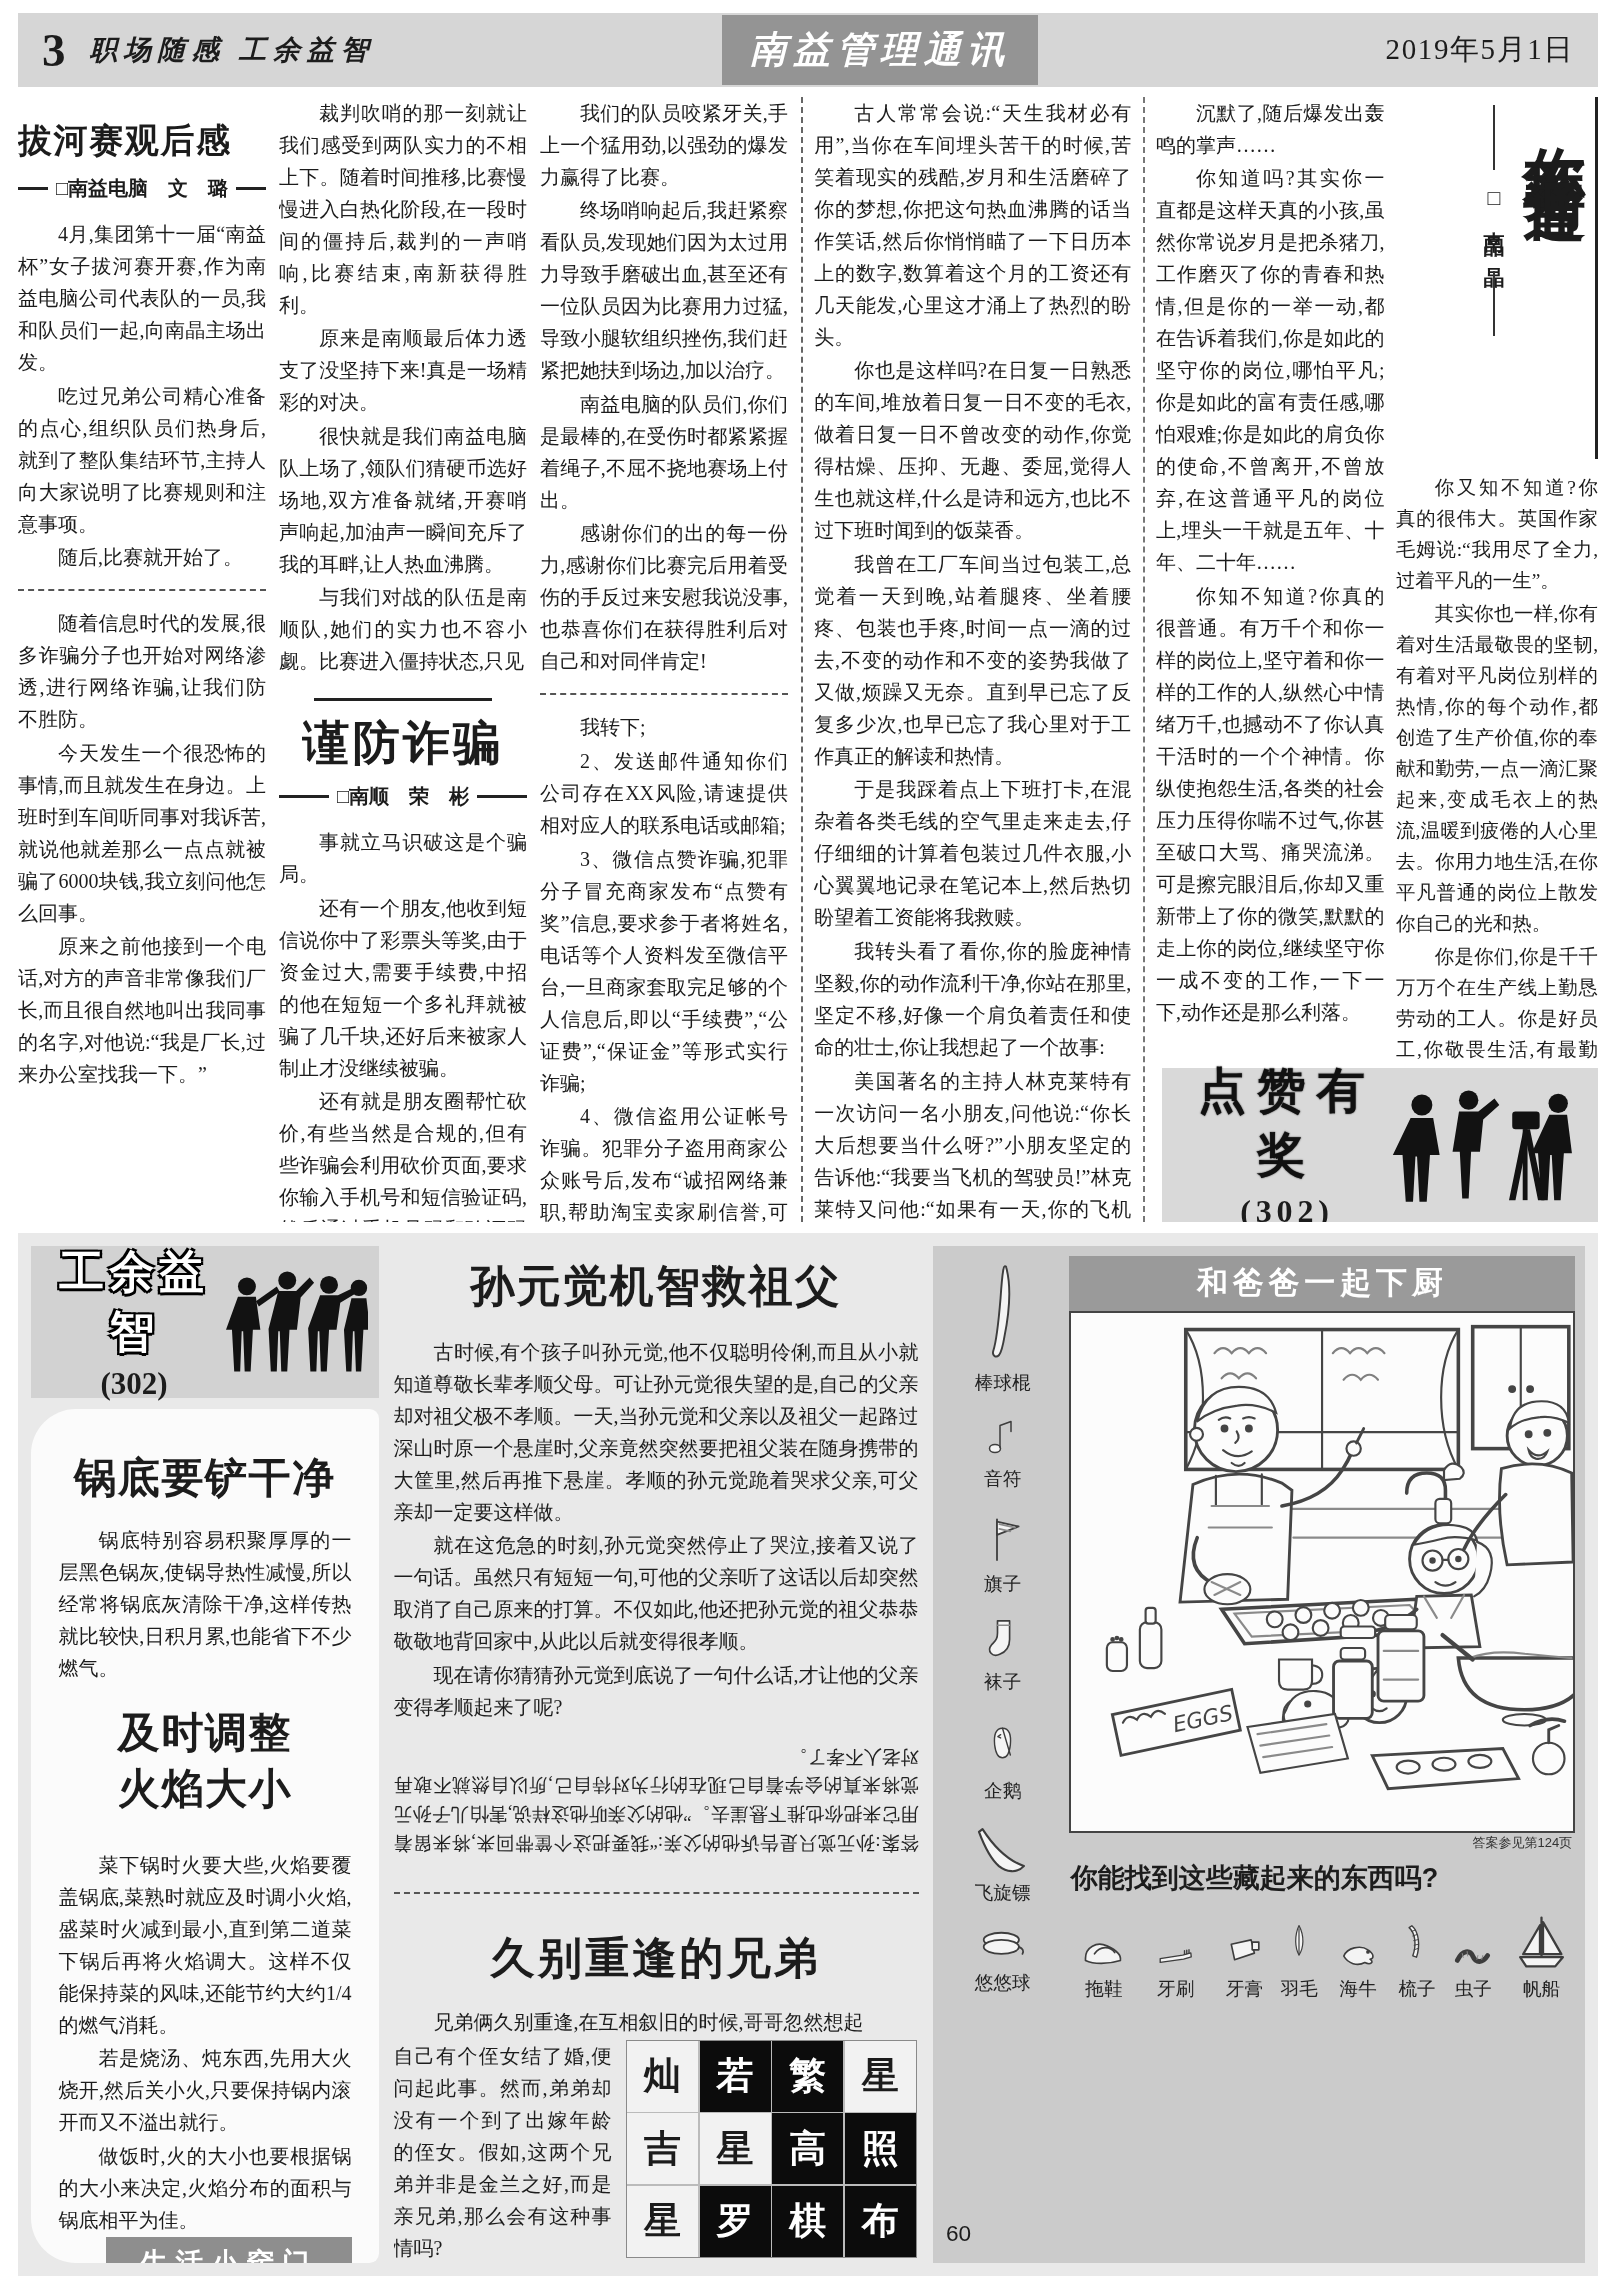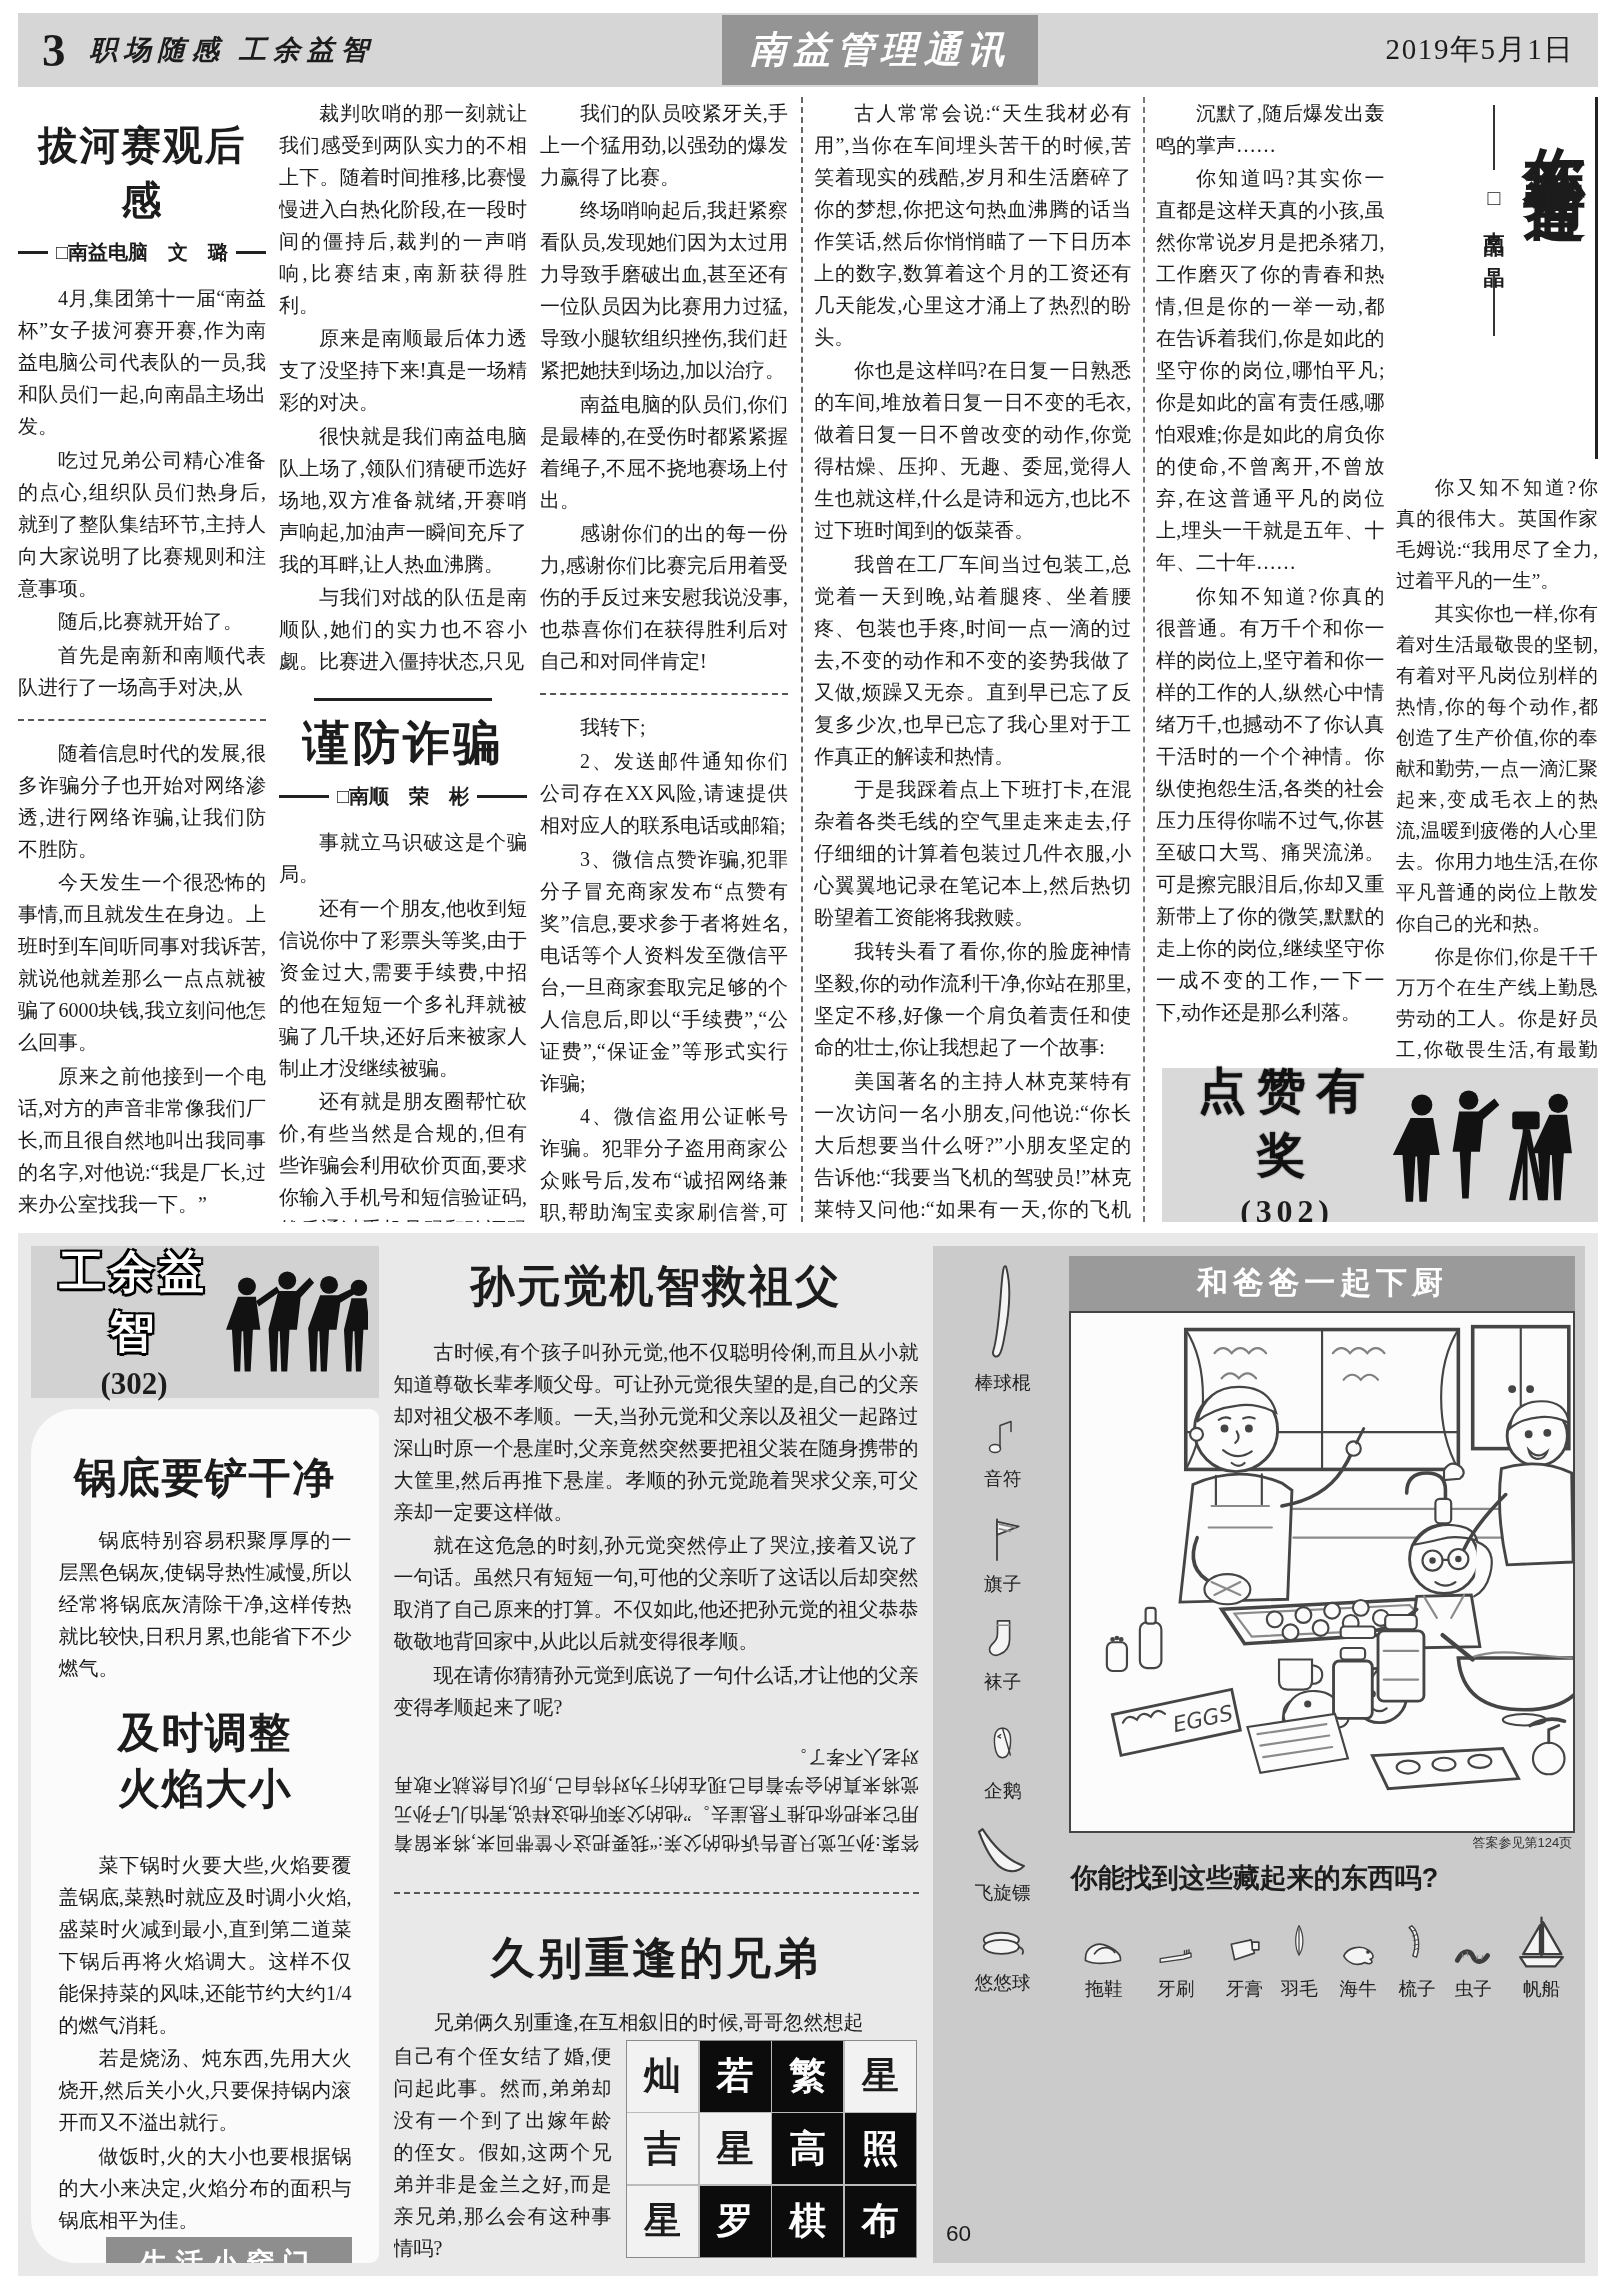--- a/index.html
+++ b/index.html
@@ -10,21 +10,21 @@
   .hdr-left{display:flex;align-items:center;gap:24px;}
   .page-num{font-size:47px;font-weight:bold;}
   .hdr-tags{font-size:27.5px;font-weight:bold;font-style:italic;letter-spacing:6.5px;}
   .masthead-box{background:#949494;color:#fff;font-size:37px;font-weight:bold;font-style:italic;letter-spacing:6.5px;padding:9.7px 27.5px;}
   .hdr-date{font-size:29px;letter-spacing:1.6px;}
   
   .top{display:flex;gap:13px;height:1125px;margin-top:9.7px;overflow:hidden;}
   .col{overflow:hidden;box-sizing:border-box;}
   .c1,.c2,.c3{width:248px;flex:none;}
   .para{font-size:20px;line-height:1.6;text-align:justify;text-indent:2em;margin:0 0 1.6px 0;}
-  .art1-title{font-size:40px;font-weight:900;text-align:center;letter-spacing:1.6px;margin:21px 0 11.3px;}
+  .art1-title{font-size:34px;font-weight:900;letter-spacing:1.6px;margin:21px 0 11.3px;}
   .byline{display:flex;align-items:center;gap:8px;font-size:20px;font-weight:bold;margin:3.2px 0 16px;}
   .byline .line{flex:1;height:2.4px;background:#222;}
   .byline .who{white-space:nowrap;}
   .hdash{border-top:2.4px dashed #555;margin:16px 0;}
   .rule{height:2.4px;background:#222;width:72%;margin:21px auto 1.6px;}
   .art2-title{font-size:47px;font-weight:900;text-align:center;letter-spacing:3.2px;margin:11.3px 0 8px;}
   
   .art3{flex:1;display:flex;gap:11.3px;position:relative;border-left:2.4px dashed #666;padding-left:11.3px;box-sizing:border-box;}
   .c4{width:317px;flex:none;}
   .c5{width:242px;flex:none;border-left:2.4px dashed #777;padding-left:11.3px;}
@@ -101,21 +101,20 @@
       <div class="art1-title">拔河赛观后感</div>
       <div class="byline">
         <span class="line"></span>
         <span class="who">□南益电脑　文　璐</span>
         <span class="line"></span>
       </div>
       <div>
           <p class="para">4月,集团第十一届“南益杯”女子拔河赛开赛,作为南益电脑公司代表队的一员,我和队员们一起,向南晶主场出发。</p>
           <p class="para">吃过兄弟公司精心准备的点心,组织队员们热身后,就到了整队集结环节,主持人向大家说明了比赛规则和注意事项。</p>
           <p class="para">随后,比赛就开始了。</p>
-          <p class="para">首先是南新和南顺代表队进行了一场高手对决,从</p>
         </div>
       <div class="hdash"></div>
       <div>
           <p class="para">随着信息时代的发展,很多诈骗分子也开始对网络渗透,进行网络诈骗,让我们防不胜防。</p>
           <p class="para">今天发生一个很恐怖的事情,而且就发生在身边。上班时到车间听同事对我诉苦,就说他就差那么一点点就被骗了6000块钱,我立刻问他怎么回事。</p>
           <p class="para">原来之前他接到一个电话,对方的声音非常像我们厂长,而且很自然地叫出我同事的名字,对他说:“我是厂长,过来办公室找我一下。”</p>
         </div>
     </div>
 
     <div class="col c2">

